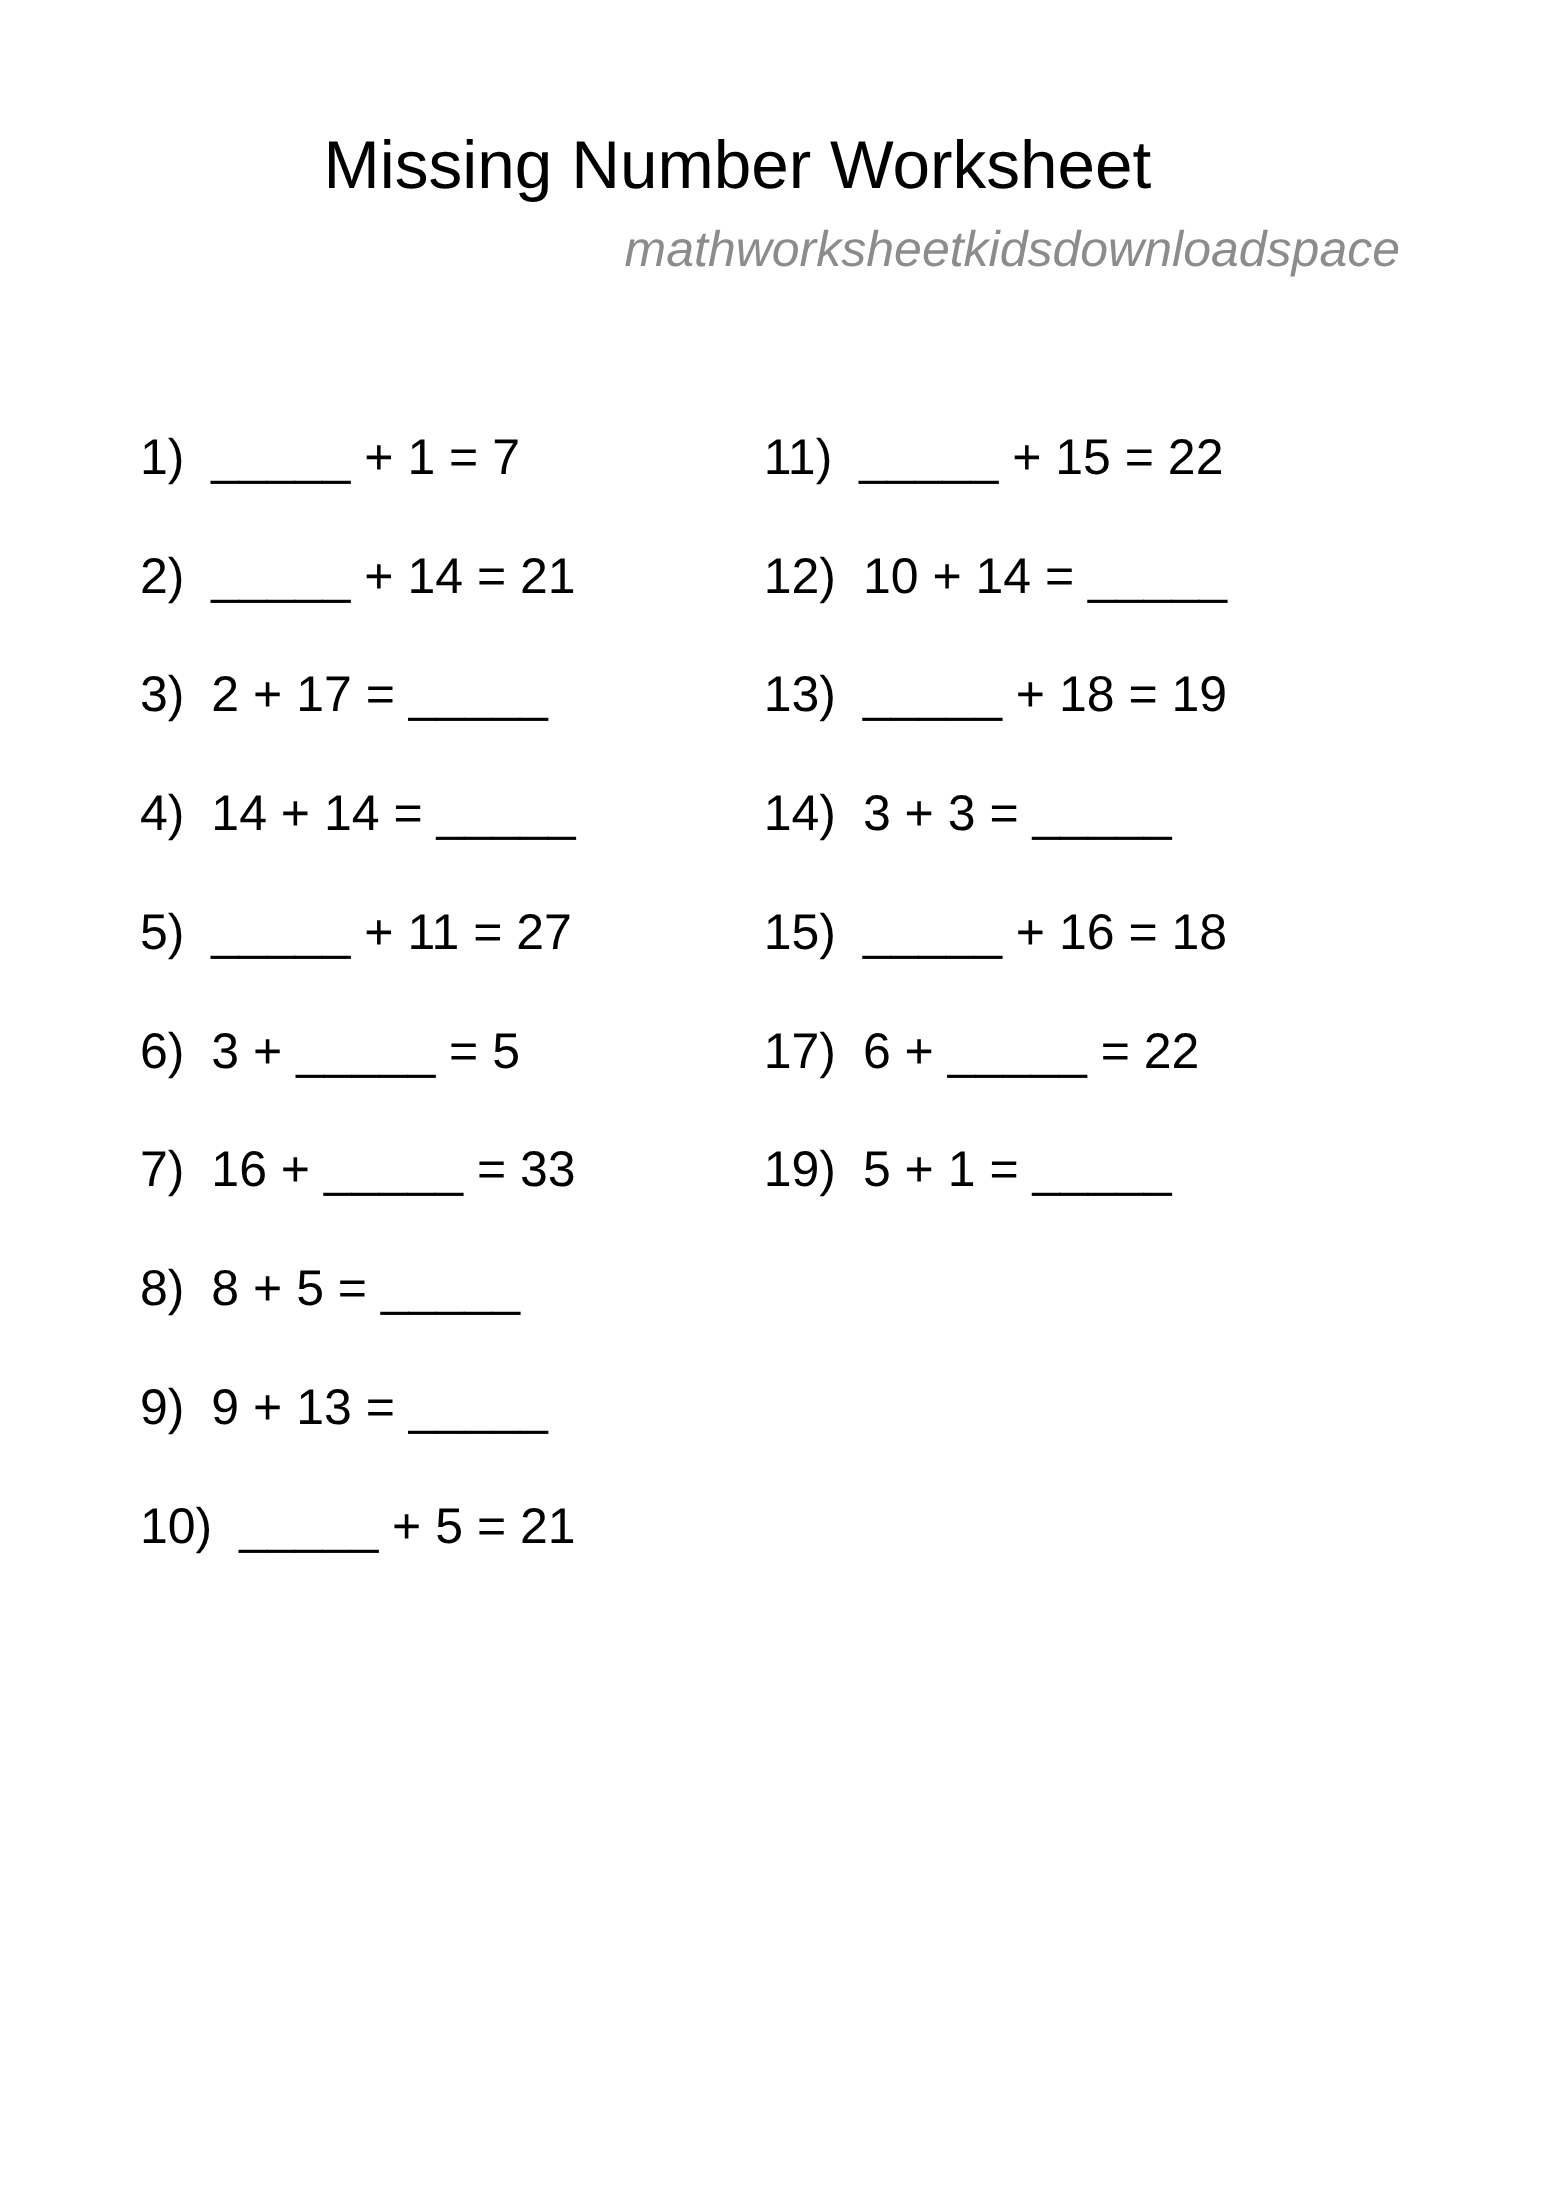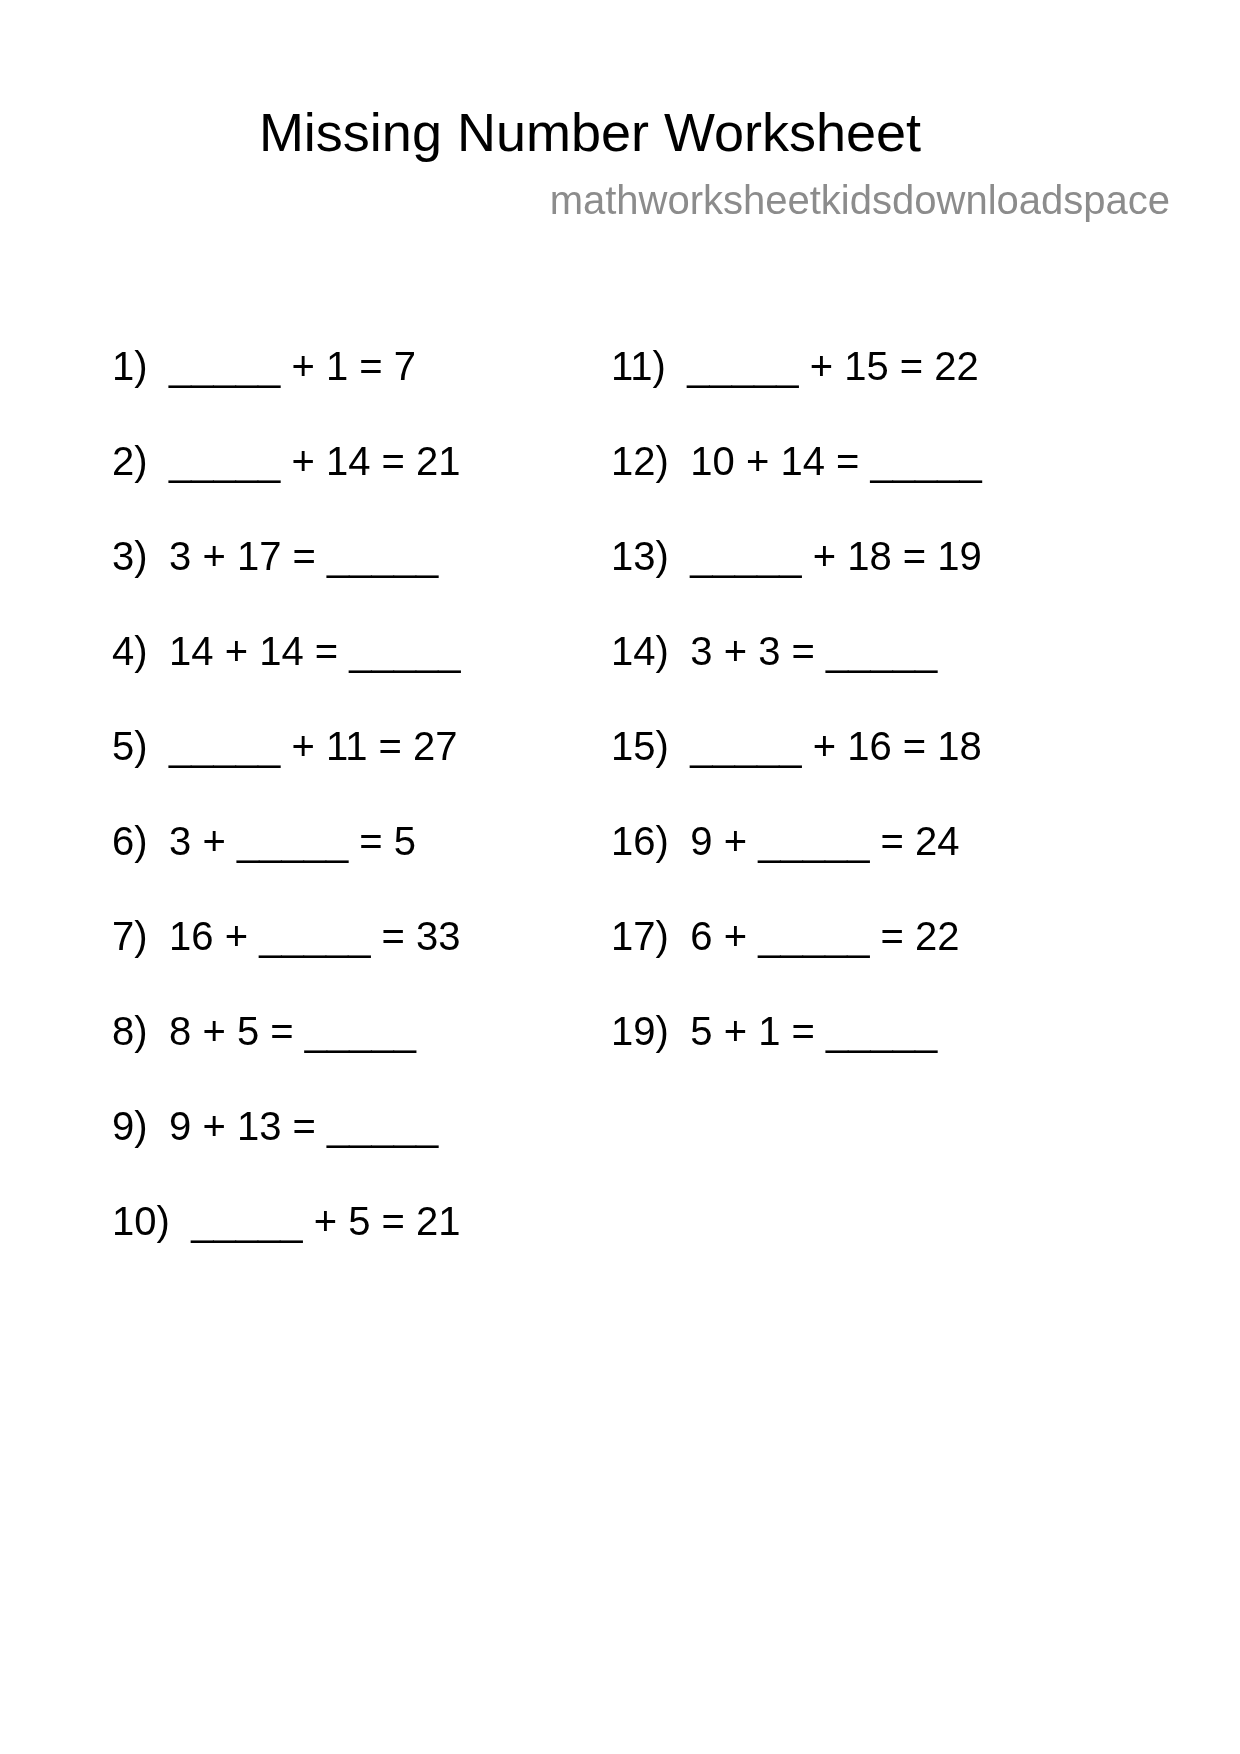--- a/index.html
+++ b/index.html
@@ -21,26 +21,27 @@
     padding-right: 60px;
     text-align: center;
     font-size: 54px;
     font-weight: 400;
     line-height: 62px;
     color: #000000;
     white-space: nowrap;
   }
   .watermark {
     margin-top: 14px;
-    padding-right: 70px;
+    padding-right: 120px;
     text-align: right;
     font-size: 40px;
     line-height: 46px;
     color: #8c8c8c;
     white-space: nowrap;
+    font-style: italic;
   }
   .problems {
     margin-top: 119px;
     padding-left: 112px;
     display: grid;
     grid-auto-flow: column;
     grid-template-rows: repeat(10, 95px);
     grid-template-columns: 499px auto;
     font-size: 40px;
   }
@@ -58,32 +59,31 @@
 <div class="sheet">
 
   <h1 class="title">Missing Number Worksheet</h1>
 
   <div class="watermark">mathworksheetkidsdownloadspace</div>
 
   <div class="problems">
 
     <div class="problem"><span class="num">1)</span> <span class="eq">_____ + 1 = 7</span></div>
     <div class="problem"><span class="num">2)</span> <span class="eq">_____ + 14 = 21</span></div>
-    <div class="problem"><span class="num">3)</span> <span class="eq">3 + 17 = _____</span></div>
+    <div class="problem"><span class="num">3)</span> <span class="eq">2 + 17 = _____</span></div>
     <div class="problem"><span class="num">4)</span> <span class="eq">14 + 14 = _____</span></div>
     <div class="problem"><span class="num">5)</span> <span class="eq">_____ + 11 = 27</span></div>
     <div class="problem"><span class="num">6)</span> <span class="eq">3 + _____ = 5</span></div>
     <div class="problem"><span class="num">7)</span> <span class="eq">16 + _____ = 33</span></div>
     <div class="problem"><span class="num">8)</span> <span class="eq">8 + 5 = _____</span></div>
     <div class="problem"><span class="num">9)</span> <span class="eq">9 + 13 = _____</span></div>
     <div class="problem"><span class="num">10)</span> <span class="eq">_____ + 5 = 21</span></div>
 
     <div class="problem"><span class="num">11)</span> <span class="eq">_____ + 15 = 22</span></div>
     <div class="problem"><span class="num">12)</span> <span class="eq">10 + 14 = _____</span></div>
     <div class="problem"><span class="num">13)</span> <span class="eq">_____ + 18 = 19</span></div>
     <div class="problem"><span class="num">14)</span> <span class="eq">3 + 3 = _____</span></div>
     <div class="problem"><span class="num">15)</span> <span class="eq">_____ + 16 = 18</span></div>
-    <div class="problem"><span class="num">16)</span> <span class="eq">9 + _____ = 24</span></div>
     <div class="problem"><span class="num">17)</span> <span class="eq">6 + _____ = 22</span></div>
     <div class="problem"><span class="num">19)</span> <span class="eq">5 + 1 = _____</span></div>
 
   </div>
 </div>
 
 </body></html>

